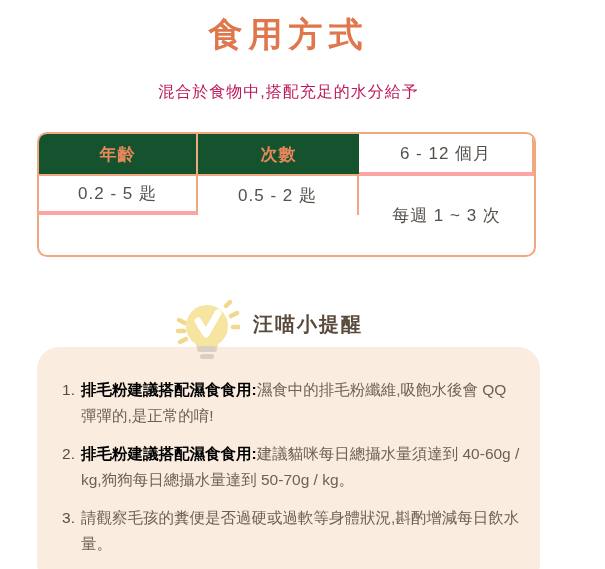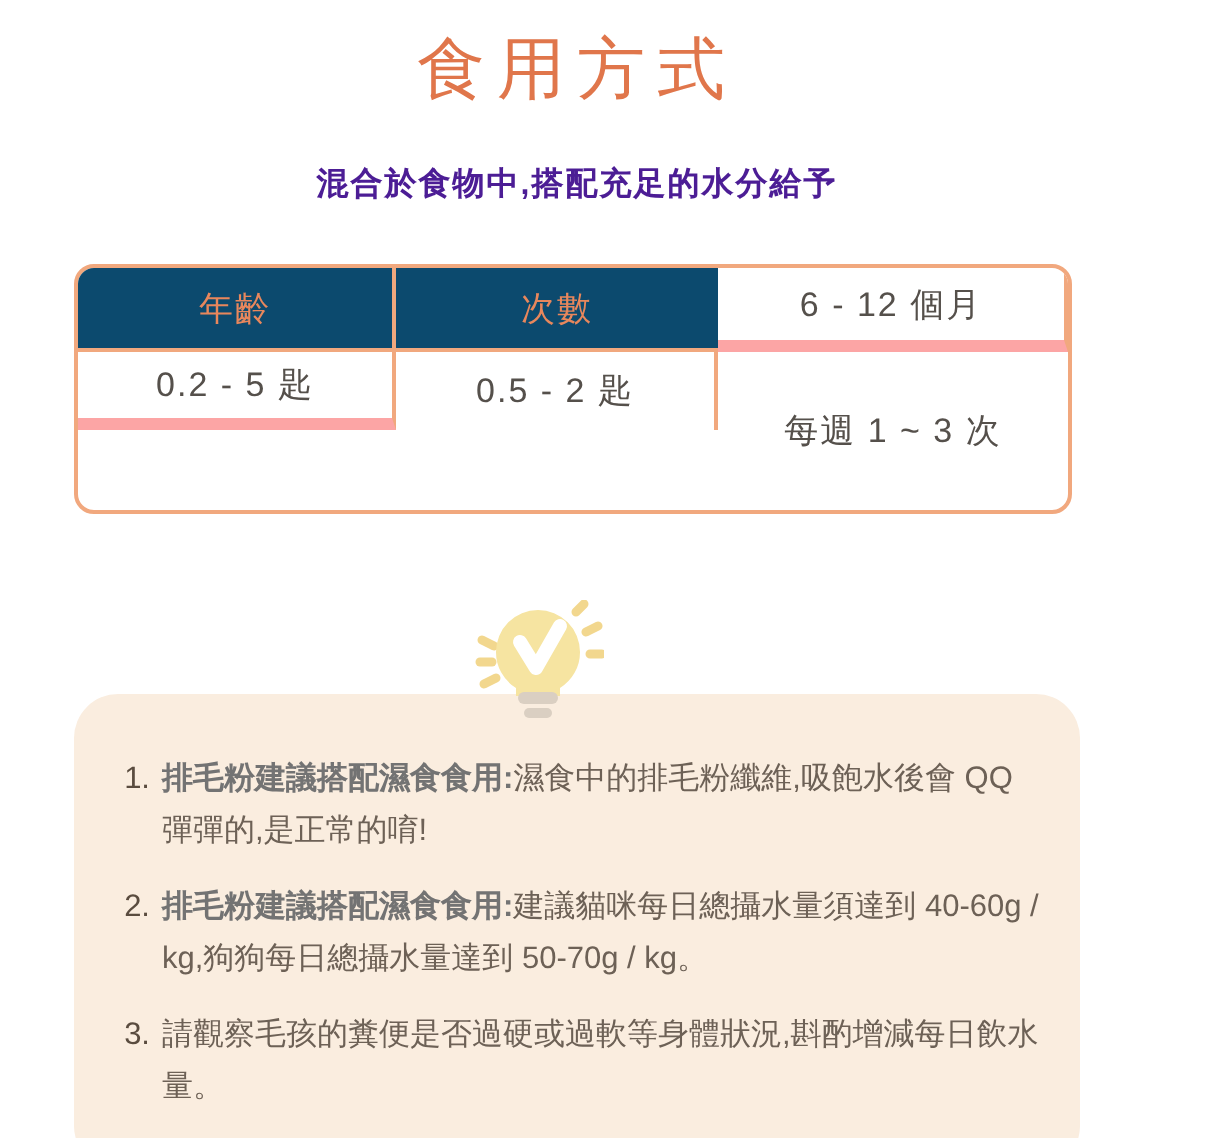--- a/index.html
+++ b/index.html
@@ -4,46 +4,46 @@
 <style>
   * { margin: 0; padding: 0; box-sizing: border-box; }
   html, body { background: #ffffff; }
   body {
     width: 605px; height: 569px; overflow: hidden;
     font-family: "Liberation Sans", "DejaVu Sans", sans-serif;
   }
   .content { width: 503px; margin-left: 37px; padding-top: 12px; }
 
   .page-title {
-    text-align: center; font-size: 34px; font-weight: normal;
+    text-align: center; font-size: 34px; font-weight: bold;
     color: #E0764B; letter-spacing: 6px; margin-bottom: 24px;
   }
   .page-subtitle {
-    text-align: center; font-size: 16px; font-weight: bold;
-    color: #4c1d95; letter-spacing: 1px; margin-bottom: 29px;
+    text-align: center; font-size: 16px; font-weight: normal;
+    color: #be185d; letter-spacing: 1px; margin-bottom: 29px;
   }
 
   
   .dose-table {
     width: 499px; border: 2px solid #F1A87E; border-radius: 10px;
     overflow: hidden; display: grid;
     grid-template-columns: 159px 161px 1fr;
     grid-template-rows: 42px 39px 40px;
     background: #ffffff; margin-bottom: 43px;
   }
   .cell {
     display: flex; align-items: center; justify-content: center;
     font-size: 17px; color: #55504B; letter-spacing: 1px;
   }
   .cell.hdr {
-    background: #0c4a6e; color: #E8875C; font-weight: normal;
+    background: #14532d; color: #E8875C; font-weight: bold;
     border-bottom: 2px solid #F1A87E;
   }
   .cell.c1, .cell.c2 { border-right: 2px solid #F1A87E; }
-  .cell.rowline { border-bottom: 6px solid #fca5a5; }
+  .cell.rowline { border-bottom: 4px solid #fca5a5; }
   .cell.freq { grid-column: 3; grid-row: 2 / span 2; }
 
   
   .reminder-head {
     display: flex; align-items: center; justify-content: center;
     gap: 13px; position: relative; z-index: 2;
     margin-bottom: -15px; transform: translateX(-20px);
   }
   .bulb-icon { width: 66px; height: 62px; flex: 0 0 auto; }
   .reminder-title {
@@ -54,21 +54,21 @@
   
   .note-box {
     width: 503px; background: #FAEDDF; border-radius: 22px;
     padding: 30px 18px 16px 20px;
   }
   .note-item {
     display: flex; gap: 6px; margin-bottom: 12px;
     font-size: 15.5px; line-height: 1.68; color: #6D6156;
   }
   .note-num { color: #5A4C3F; flex: 0 0 18px; text-align: right; }
-  .note-bold { font-weight: bold; color: #737373; }
+  .note-bold { font-weight: bold; color: #000000; }
 </style>
 </head>
 <body>
 
 <div class="content">
 
   <div class="page-title">食用方式</div>
   <div class="page-subtitle">混合於食物中,搭配充足的水分給予</div>
 
   <div class="dose-table">
@@ -94,20 +94,21 @@
         <line x1="59" y1="27" x2="65" y2="27"></line>
       </g>
 
       <path fill="#F6E4A1" d="M33 5 a21 21 0 0 1 21 21 a21 21 0 0 1 -10 18 l0 4 l-22 0 l0 -4 a21 21 0 0 1 -10 -18 a21 21 0 0 1 21 -21 z"></path>
 
       <rect x="23" y="46" width="20" height="6" rx="3" fill="#DACFC2"></rect>
       <rect x="26" y="54" width="14" height="5" rx="2.5" fill="#DACFC2"></rect>
 
       <path d="M24 21 L32 34 L44 13" fill="none" stroke="#ffffff" stroke-width="7" stroke-linecap="round" stroke-linejoin="round"></path>
     </svg>
+    <span class="reminder-title">汪喵小提醒</span>
   </div>
 
   <div class="note-box">
     <div class="note-item">
       <span class="note-num">1.</span>
       <div class="note-text"><span class="note-bold">排毛粉建議搭配濕食食用:</span><span>濕食中的排毛粉纖維,吸飽水後會 QQ 彈彈的,是正常的唷!</span></div>
     </div>
     <div class="note-item">
       <span class="note-num">2.</span>
       <div class="note-text"><span class="note-bold">排毛粉建議搭配濕食食用:</span><span>建議貓咪每日總攝水量須達到 40-60g / kg,狗狗每日總攝水量達到 50-70g / kg。</span></div>

